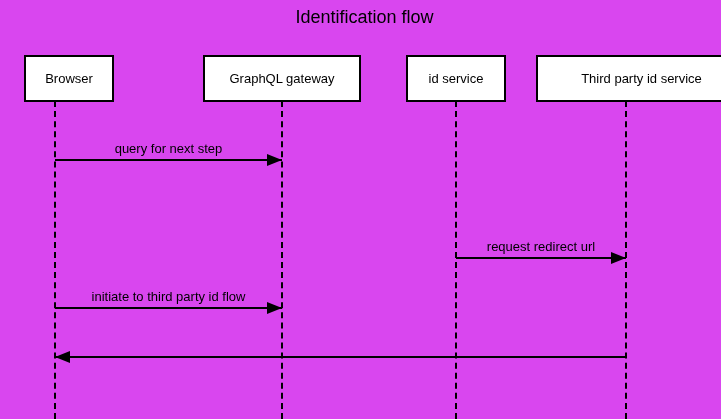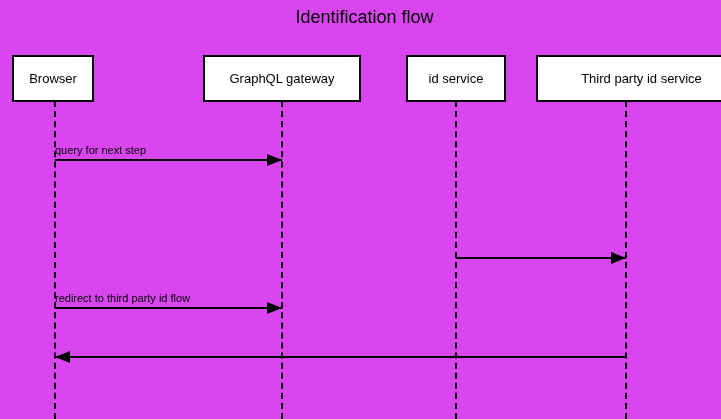--- a/index.html
+++ b/index.html
@@ -57,21 +57,22 @@
     right: 0;
     bottom: 0;
     height: 2px;
     background: #000000;
   }
   .msg-label {
     position: absolute;
     left: 0;
     right: 0;
     bottom: 5px;
-    font-size: 11px;
+    text-align: center;
+    font-size: 13px;
     white-space: nowrap;
     color: #000000;
   }
   .arrowhead {
     position: absolute;
     bottom: -5px;
     width: 0;
     height: 0;
     border-top: 6px solid transparent;
     border-bottom: 6px solid transparent;
@@ -90,47 +91,48 @@
 
 <div class="diagram">
 
   <div class="title">Identification flow</div>
 
   <div class="lifeline" style="left:54px"></div>
   <div class="lifeline" style="left:281px"></div>
   <div class="lifeline" style="left:455px"></div>
   <div class="lifeline" style="left:625px"></div>
 
-  <div class="pbox" style="left:12px;width:82px">
+  <div class="pbox" style="left:24px;width:90px">
     <span>Browser</span>
   </div>
   <div class="pbox" style="left:406px;width:100px">
     <span>id service</span>
   </div>
   <div class="pbox" style="left:203px;width:158px">
     <span>GraphQL gateway</span>
   </div>
   <div class="pbox" style="left:536px;width:211px">
     <span>Third party id service</span>
   </div>
 
   <div class="msg" style="left:55px;width:227px;top:137px">
     <div class="msg-label">query for next step</div>
     <div class="msg-line"></div>
     <div class="arrowhead right"></div>
   </div>
 
 
   <div class="msg" style="left:456px;width:170px;top:235px">
+    <div class="msg-label">request redirect url</div>
     <div class="msg-line"></div>
     <div class="arrowhead right"></div>
   </div>
 
   <div class="msg" style="left:55px;width:227px;top:285px">
-    <div class="msg-label">redirect to third party id flow</div>
+    <div class="msg-label">initiate to third party id flow</div>
     <div class="msg-line"></div>
     <div class="arrowhead right"></div>
   </div>
 
   <div class="msg" style="left:55px;width:571px;top:334px">
     <div class="msg-line"></div>
     <div class="arrowhead left"></div>
   </div>
 
 </div>

